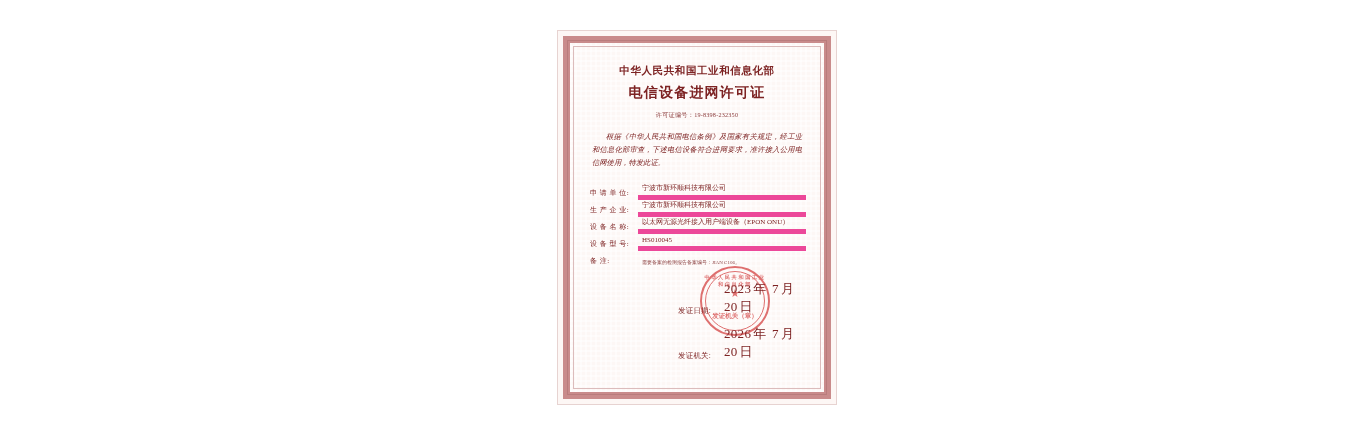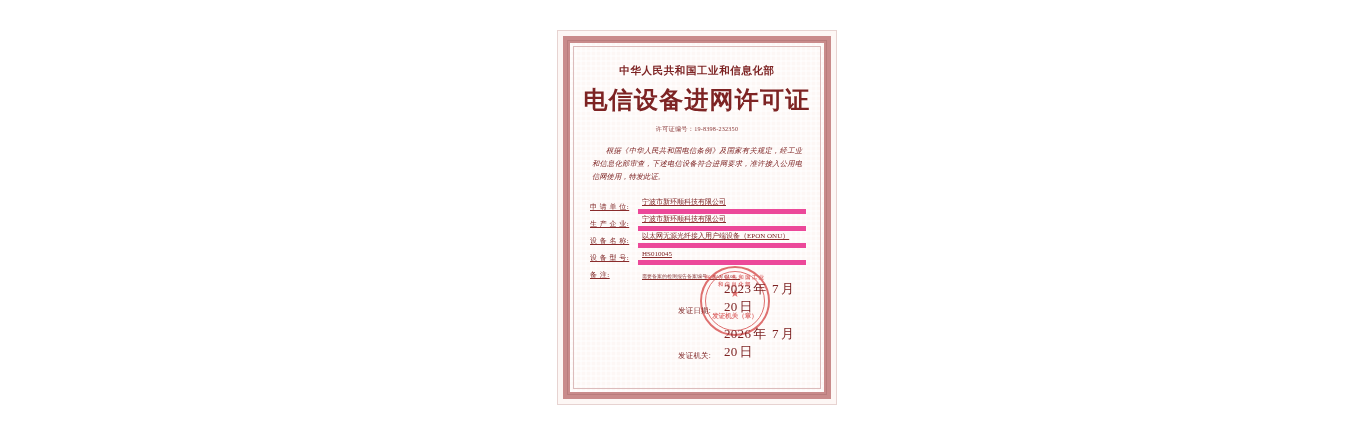--- a/index.html
+++ b/index.html
@@ -72,21 +72,21 @@
   .ministry {
     text-align: center;
     font-size: 10.5px;
     letter-spacing: .6px;
     color: #7d2323;
     margin-top: 13px;
     font-weight: bold;
   }
   .cert-title {
     text-align: center;
-    font-size: 24px;
+    font-size: 14px;
     font-weight: bold;
     letter-spacing: 1.2px;
     color: #7d2323;
     margin-top: 6px;
   }
   .cert-no {
     text-align: center;
     font-size: 6.2px;
     color: #8a3a3a;
     margin-top: 9px;
@@ -103,21 +103,20 @@
     font-style: italic;
   }
   .body-text p {
     margin: 0;
     text-indent: 14px;
   }
   
   .fields {
     margin-top: 14px;
     padding: 0 10px 0 12px;
-    text-decoration: underline;
   }
   .field-row {
     display: flex;
     align-items: flex-end;
     font-size: 7px;
     color: #7d2323;
     height: 17px;
   }
   .field-label {
     width: 48px;

